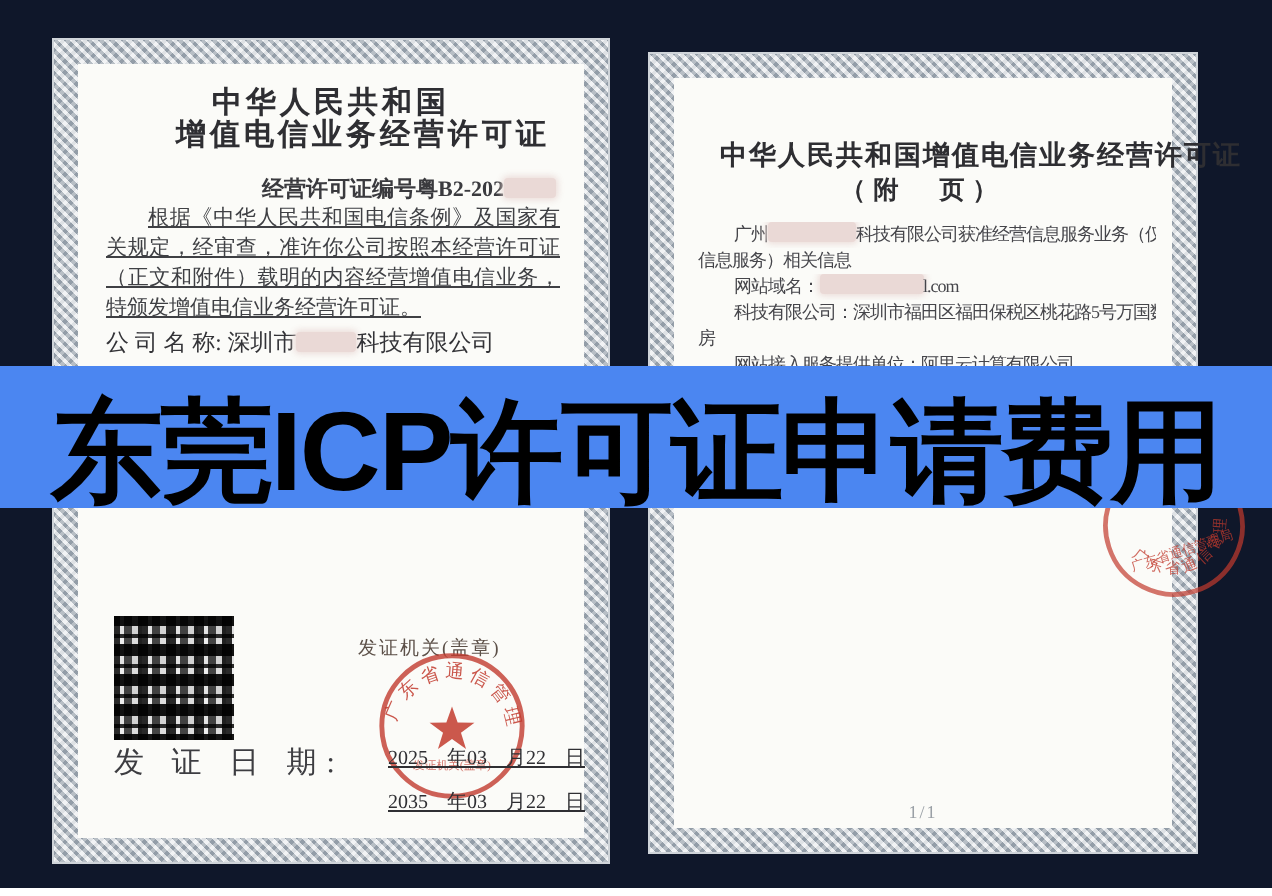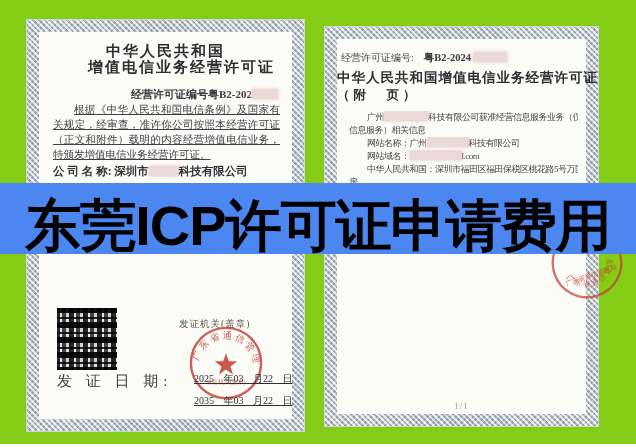--- a/index.html
+++ b/index.html
@@ -1,53 +1,53 @@
 <!DOCTYPE html>
 <html><head>
 <meta charset="utf-8">
 <style>
   html,body{margin:0;padding:0;}
   .page{
-    position:relative;width:636px;height:444px;background:#84cc16;overflow:hidden;
+    position:relative;width:636px;height:444px;background:#0f172a;overflow:hidden;
     font-family:"Liberation Serif", serif;color:#3c3c40;
   }
   
   .cert{
     position:absolute;box-sizing:border-box;padding:12px;
     background:
       repeating-linear-gradient(45deg, rgba(255,255,255,.65) 0 2px, rgba(120,132,144,.35) 2px 4px),
       repeating-linear-gradient(-45deg, rgba(255,255,255,.5) 0 2px, rgba(120,132,144,.3) 2px 4px),
       linear-gradient(#b4bcc5,#b4bcc5);
     box-shadow:0 0 0 1px #cfd4d9;
   }
   .cert-paper{position:relative;width:100%;height:100%;background:#fbfbf8;}
   .cert-left{left:27px;top:20px;width:277px;height:411px;}
   .cert-right{left:325px;top:27px;width:273px;height:399px;}
   .abs{position:absolute;}
 
   
   .l-title{width:100%;text-align:center;font-weight:bold;font-size:15px;letter-spacing:2px;color:#2e2e32;}
   .l-license{right:14px;font-size:11px;font-weight:bold;color:#3a3a3e;white-space:nowrap;}
   .l-para{left:14px;right:12px;font-size:10.5px;line-height:15px;text-align:justify;text-indent:2em;color:#3f4044;}
-  .l-company{left:14px;font-size:11.5px;font-weight:700;color:#333337;white-space:nowrap;}
+  .l-company{left:14px;font-size:11.5px;font-weight:400;color:#333337;white-space:nowrap;}
   .qr{
     background:
       repeating-linear-gradient(90deg, rgba(20,20,20,.9) 0 3px, rgba(250,250,250,.9) 3px 5px, rgba(40,40,40,.85) 5px 9px, rgba(230,230,230,.9) 9px 12px, rgba(10,10,10,.9) 12px 14px),
       repeating-linear-gradient(0deg, #161616 0 3px, #f2f2f2 3px 6px, #2c2c2c 6px 8px, #e6e6e6 8px 12px, #111 12px 15px);
     background-blend-mode:multiply;
   }
   .issuer-label{font-size:9.5px;color:#5c5048;letter-spacing:1px;white-space:nowrap;}
   .date-label{font-size:15px;letter-spacing:5px;color:#3d3d41;white-space:nowrap;}
   .date-value{font-size:10px;color:#2f2f33;word-spacing:7px;white-space:nowrap;text-decoration:underline;}
 
   
   .r-license-label{font-size:10px;color:#46464a;white-space:nowrap;}
   .r-license-value{font-size:10.5px;font-weight:bold;margin-left:10px;color:#3a3a3e;}
   .r-title{width:100%;text-align:center;font-size:13.5px;font-weight:bold;letter-spacing:1px;color:#2e2e32;white-space:nowrap;}
-  .r-sub{width:100%;text-align:left;font-size:12.5px;font-weight:bold;letter-spacing:4px;color:#2e2e32;}
+  .r-sub{width:100%;text-align:center;font-size:12.5px;font-weight:bold;letter-spacing:4px;color:#2e2e32;}
   .r-info{left:12px;right:8px;font-size:9px;line-height:13px;letter-spacing:-0.5px;color:#45454a;}
   .r-info .row{white-space:nowrap;overflow:hidden;}
   .r-info .indent{padding-left:18px;}
   .page-no{width:100%;text-align:center;font-size:9px;color:#9aa0a6;letter-spacing:1px;}
 
   
   .blur{display:inline-block;height:10px;border-radius:2px;vertical-align:-1px;
         background:#ead9d6;box-shadow:0 0 3px 1px rgba(234,217,214,.9);}
   .seal{pointer-events:none;}
 
@@ -101,40 +101,34 @@
       <div class="abs date-value" style="left:155px;top:340px;">2025 年03 月22 日</div>
 
       <div class="abs date-value" style="left:155px;top:362px;">2035 年03 月22 日</div>
 
     </div>
   </div>
 
   <div class="cert cert-right">
     <div class="cert-paper">
 
-      <div class="abs" style="left:4px;top:8px;white-space:nowrap;">
-        <span class="r-license-label">经营许可证编号:</span><span class="r-license-value">粤B2-2024</span><span class="blur" style="width:34px;margin-left:2px;"></span>
-      </div>
 
-      <div class="abs r-title" style="top:30px;left:0;">中华人民共和国增值电信业务经营许可证</div>
+      <div class="abs r-title" style="top:30px;left:0;padding-left:23px;">中华人民共和国增值电信业务经营许可证</div>
       <div class="abs r-sub" style="top:48px;left:0;">（附　页）</div>
 
       <div class="abs r-info" style="top:72px;">
         <div class="row indent">
           <span>广州</span><span class="blur" style="width:44px;"></span><span>科技有限公司获准经营信息服务业务（仅限互联网</span>
         </div>
         <div class="row">信息服务）相关信息</div>
         <div class="row indent">
-          <span>网站名称：</span><span>广州</span><span class="blur" style="width:42px;"></span><span>科技有限公司</span>
-        </div>
-        <div class="row indent">
           <span>网站域名：</span><span class="blur" style="width:52px;"></span><span>l.com</span>
         </div>
         <div class="row indent">
-          <span>中华人民共和国：</span><span>深圳市福田区福田保税区桃花路5号万国数据机</span>
+          <span>科技有限公司：</span><span>深圳市福田区福田保税区桃花路5号万国数据机</span>
         </div>
         <div class="row">房</div>
         <div class="row indent">
           <span>网站接入服务提供单位：</span><span>阿里云计算有限公司</span>
         </div>
       </div>
 
       <svg class="abs seal" style="left:212px;top:186px;transform:rotate(-18deg);" width="76" height="76" viewBox="0 0 80 80">
         <circle cx="40" cy="40" r="36" fill="none" stroke="#c23b2e" stroke-width="2.5" opacity="0.7"></circle>
         <path id="arcRb" d="M 13 44 A 28 28 0 0 0 67 44" fill="none"></path>

